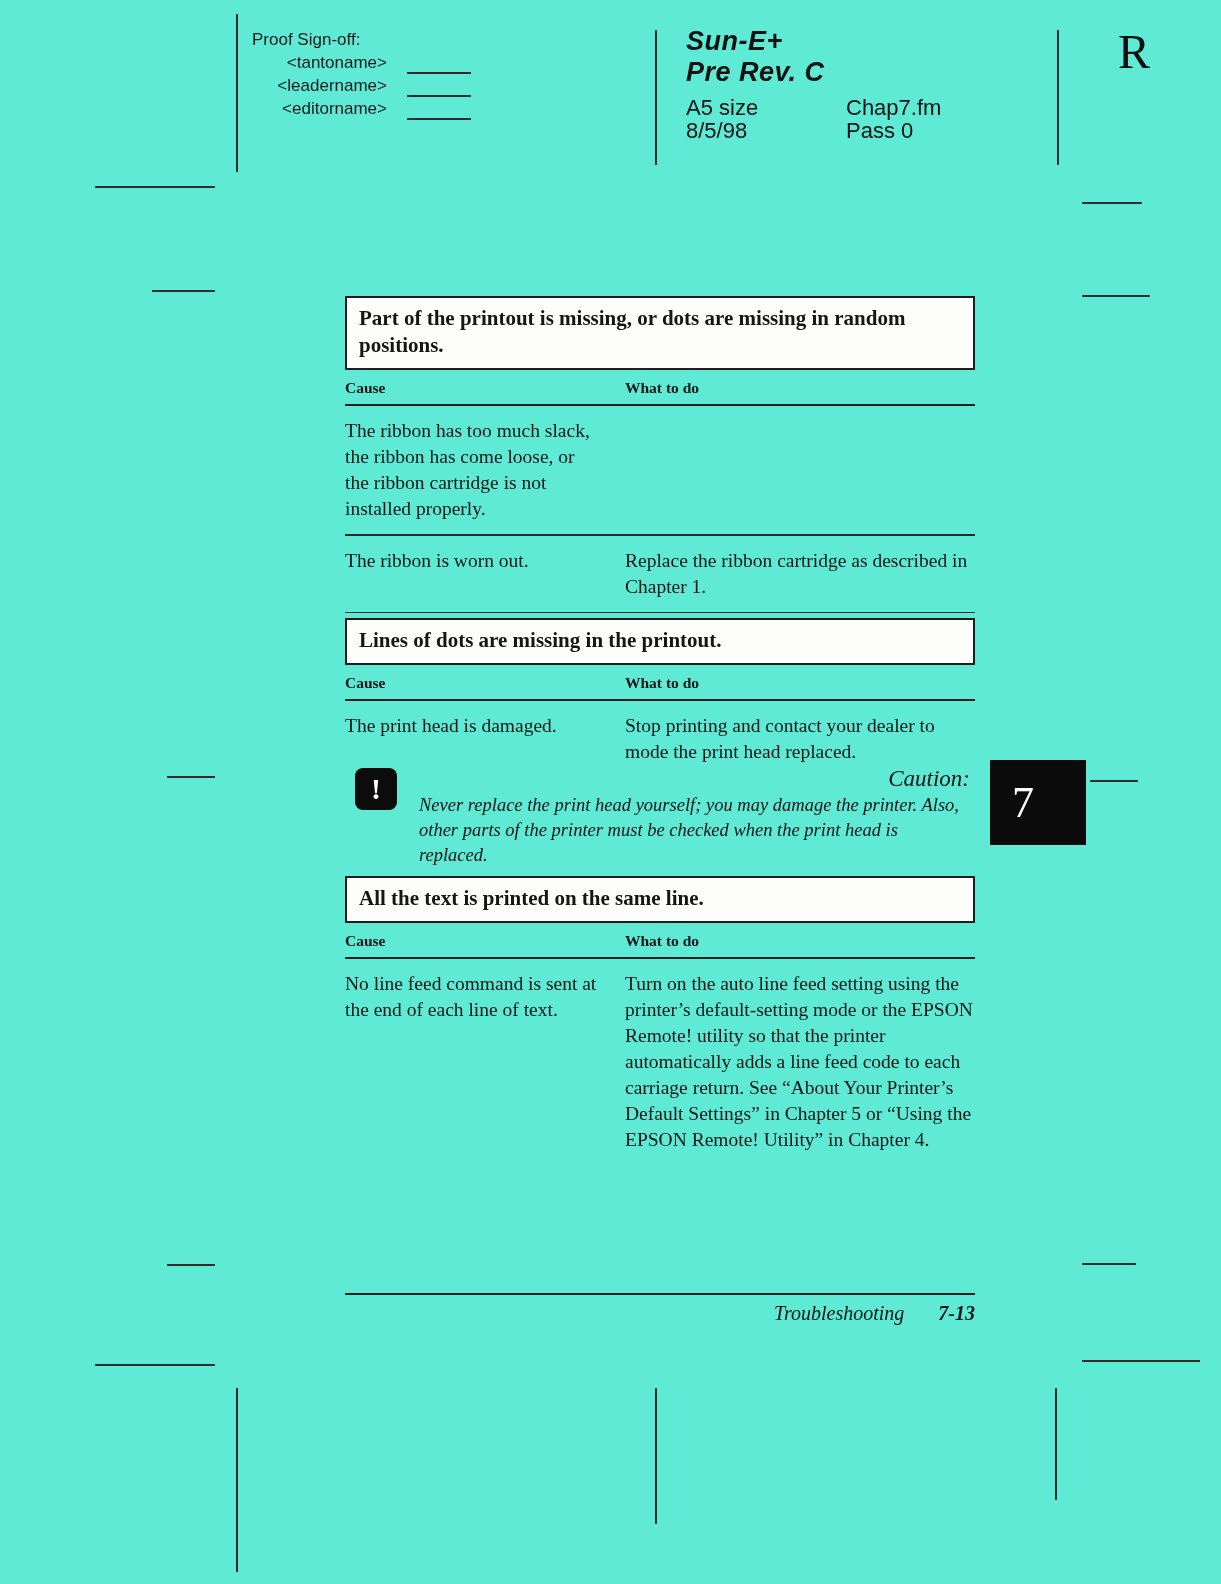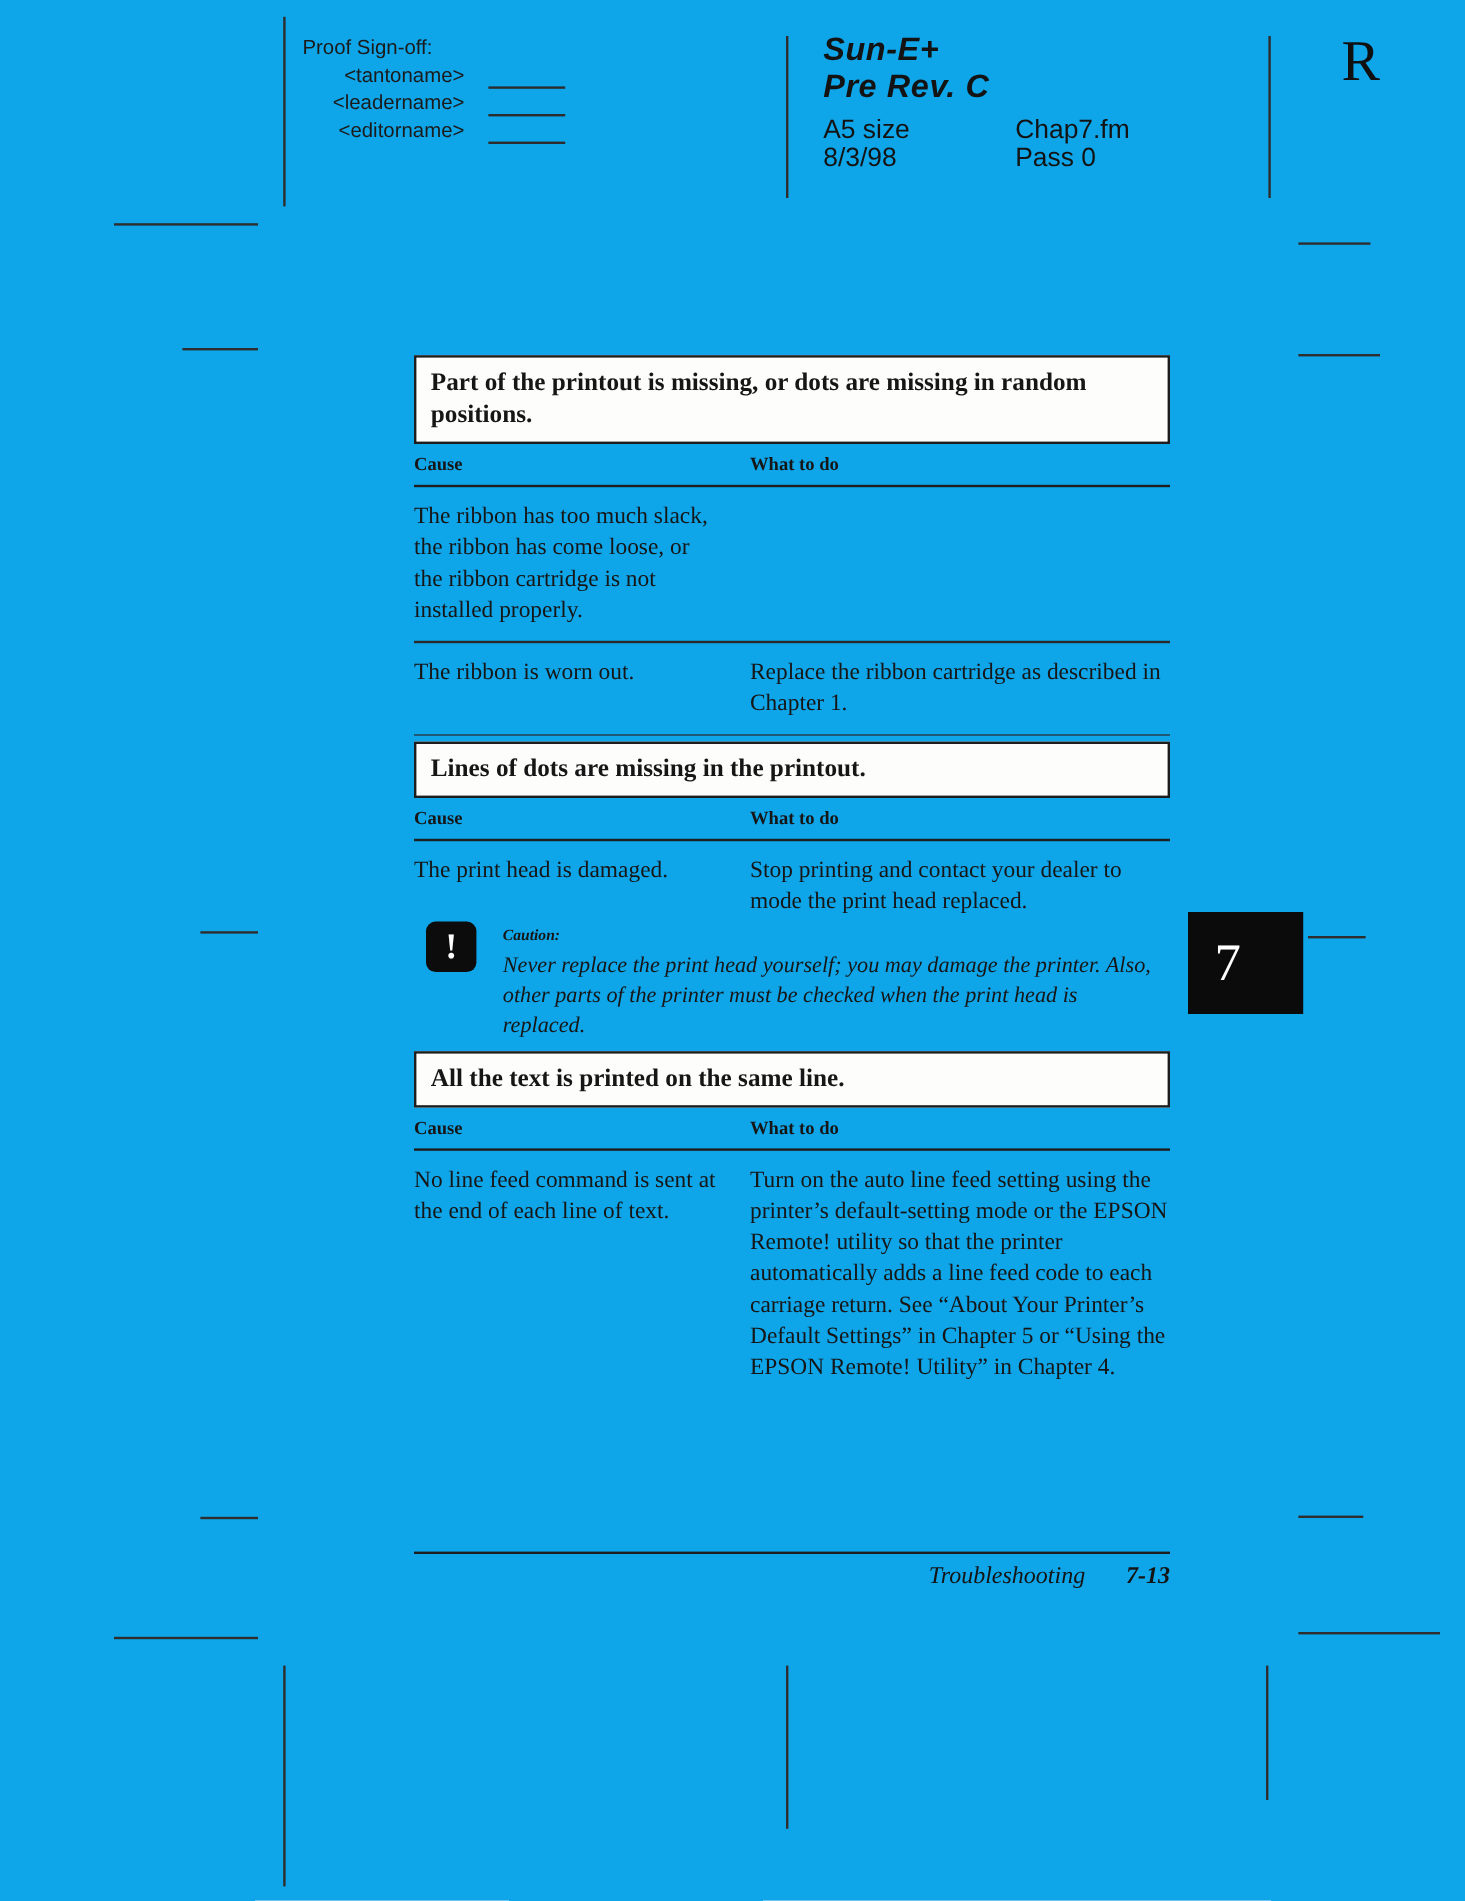--- a/index.html
+++ b/index.html
@@ -1,20 +1,20 @@
 <!DOCTYPE html>
 <html><head>
 <meta charset="utf-8">
 <style>
   * { margin:0; padding:0; box-sizing:border-box; }
   html,body { background:#ffffff; }
   .page {
     position:relative;
     width:1221px; height:1584px;
-    background:#0ea5e9;
+    background:#5eead4;
     color:#161616;
     font-family:"Liberation Serif", serif;
     overflow:hidden;
   }
   
   .vmark { position:absolute; width:2px; background:#2e2e2e; }
   .hmark { position:absolute; height:2px; background:#2e2e2e; }
   
   .proof {
     position:absolute; left:252px; top:28px;
@@ -75,21 +75,21 @@
     flex:0 0 auto;
     width:42px; height:42px; border-radius:8px;
     background:#0c0c0c; color:#ffffff;
     display:flex; align-items:center; justify-content:center;
     font-family:"Liberation Serif", serif;
     font-size:30px; font-weight:bold; line-height:1;
     margin-top:2px;
   }
   .caution-body { margin-left:22px; width:555px; }
   .caution-label {
-    font-size:13px; font-weight:bold; font-style:italic; line-height:25px;
+    font-size:23px; font-weight:normal; font-style:italic; line-height:25px;text-align:right;
   }
   .caution-text {
     font-size:18.5px; font-style:italic; line-height:25px; margin-top:2px;
   }
   
   .chapter-tab {
     position:absolute; left:990px; top:760px;
     width:96px; height:85px;
     background:#0b0b0b; color:#ffffff;
     font-family:"Liberation Serif", serif;
@@ -144,21 +144,21 @@
       <span class="blank-line"></span>
     </div>
   </div>
 
   <div class="docinfo">
     <div class="product">Sun-E+</div>
     <div class="revision">Pre Rev. C</div>
     <div class="docinfo-grid">
       <span>A5 size</span>
       <span>Chap7.fm</span>
-      <span>8/3/98</span>
+      <span>8/5/98</span>
       <span>Pass 0</span>
     </div>
   </div>
 
   <div class="corner-letter">R</div>
 
   <div class="section" style="top:296px;">
     <div class="titlebox">Part of the printout is missing, or dots are missing in random positions.</div>
     <div class="thead">
       <span>Cause</span>

